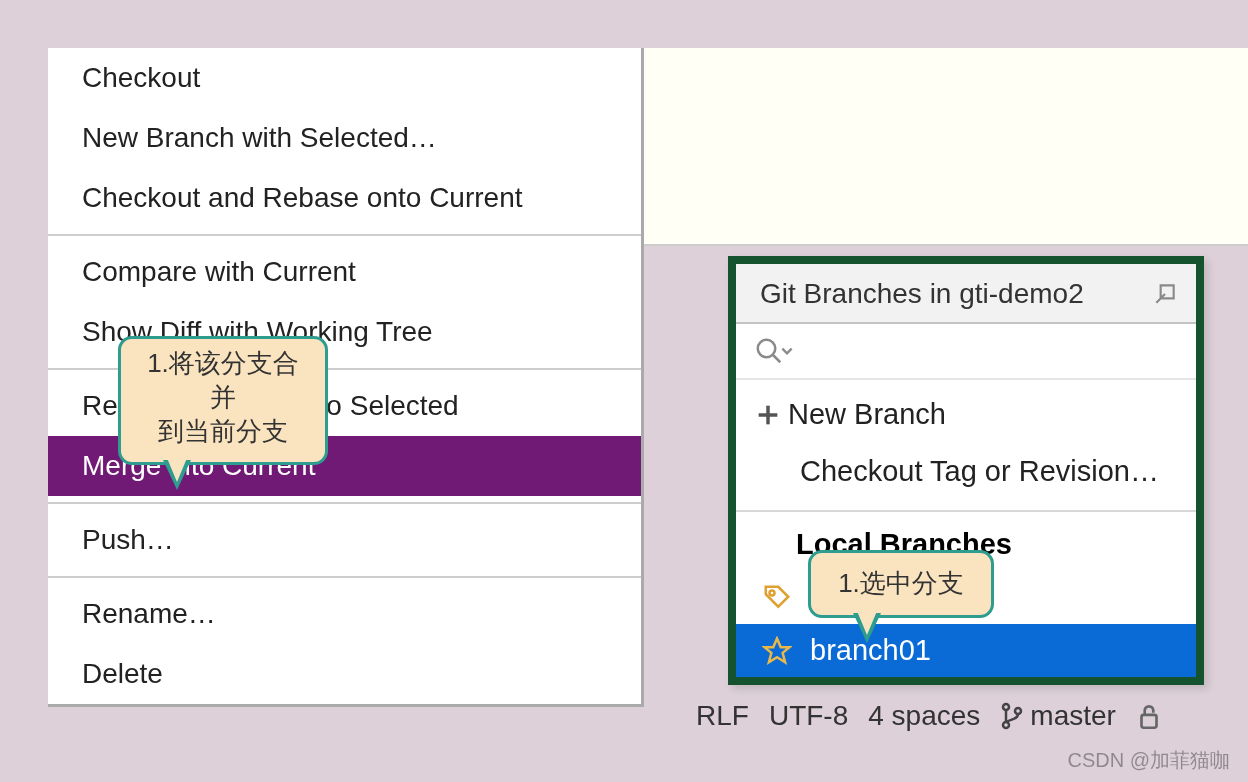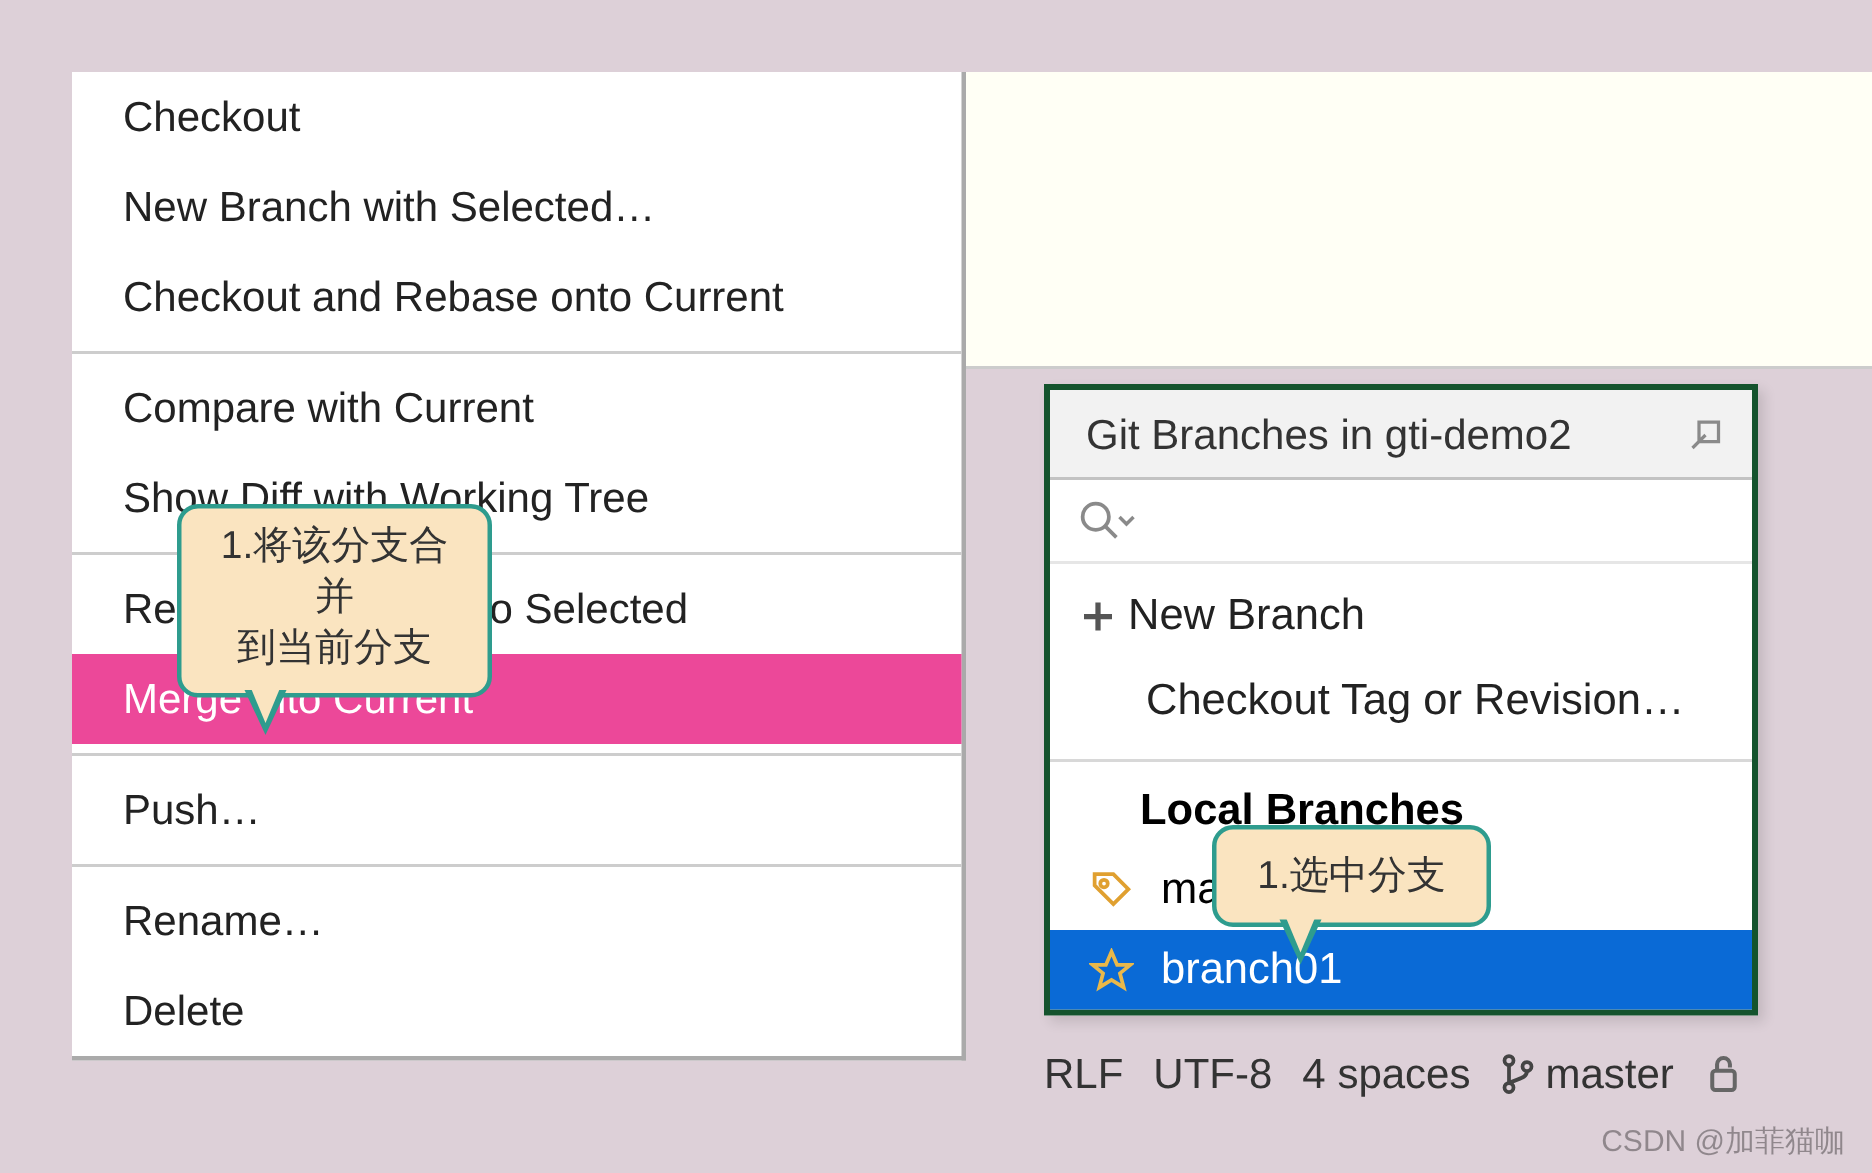--- a/index.html
+++ b/index.html
@@ -1,33 +1,33 @@
 <!DOCTYPE html>
 <html><head>
 <meta charset="utf-8">
 <style>
   * { box-sizing: border-box; margin: 0; padding: 0; }
   body { width: 1248px; height: 782px; background: #ddd0d8; font-family: Arial, sans-serif; overflow: hidden; position: relative; }
   .bg-strip { position: absolute; left: 48px; top: 48px; right: 0; height: 198px; background: #fffff5; border-bottom: 2px solid #ccc; }
   .ctx { position: absolute; left: 48px; top: 48px; width: 596px; background: #fff; border-right: 3px solid #aaa; border-bottom: 3px solid #aaa; }
   .ctx-item { padding: 14px 34px; font-size: 28px; color: #222; cursor: pointer; white-space: nowrap; }
-  .ctx-item.sel { background: #ec4899; color: #fff; }
+  .ctx-item.sel { background: #701a75; color: #fff; }
   .ctx-sep { height: 2px; background: none; border-top: 2px solid #cdcdcd; margin: 6px 0; }
-  .popup { position: absolute; left: 696px; top: 256px; width: 476px; background: #fff; border: 4px solid #14532d; box-shadow: 4px 4px 8px rgba(0,0,0,.12); }
+  .popup { position: absolute; left: 728px; top: 256px; width: 476px; background: #fff; border: 8px solid #14532d; box-shadow: 4px 4px 8px rgba(0,0,0,.12); }
   .popup-hdr { display: flex; align-items: center; justify-content: space-between; padding: 14px 18px 12px 24px; background: #f2f2f2; border-bottom: 2px solid #c3c3c3; }
   .popup-title { font-size: 28px; color: #333; }
   .popup-search { display: flex; align-items: center; padding: 12px 18px; border-bottom: 2px solid #e6e6e6; }
   .popup-body { padding: 6px 0 0 0; }
   .p-item { display: flex; align-items: center; gap: 6px; padding: 12px 0 12px 60px; font-size: 29px; color: #222; cursor: pointer; }
   .p-item.with-icon { padding-left: 18px; }
   .p-sep { height: 2px; border-top: 2px solid #d8d8d8; margin: 10px 0 6px 0; }
   .p-label { font-weight: 700; font-size: 29px; padding: 10px 0 10px 60px; }
   .branch-row { display: flex; align-items: center; gap: 18px; padding: 10px 0 10px 26px; font-size: 29px; }
   .branch-row.sel { background: #0a6ad6; color: #ffffff; }
-  .status { position: absolute; left: 696px; top: 700px; width: 476px; display: flex; align-items: center; gap: 20px; font-size: 28px; color: #333; white-space: nowrap; }
+  .status { position: absolute; left: 696px; top: 700px; width: 476px; display: flex; align-items: flex-end; gap: 20px; font-size: 28px; color: #333; white-space: nowrap; }
   .status > * { display: flex; align-items: center; gap: 6px; }
   .watermark { position: absolute; right: 18px; bottom: 8px; font-size: 20px; color: rgba(0,0,0,.35); }
   .callout { position: absolute; background: #fae4c0; border: 3px solid #2e9c8e; border-radius: 14px; padding: 8px 20px 14px 20px; font-size: 26px; color: #333; text-align: center; line-height: 1.3; }
   .callout .tail { position: absolute; width: 0; height: 0; }
   .c1 { left: 118px; top: 336px; width: 210px; }
   .c1 .tail { left: 42px; bottom: -28px; border-left: 14px solid transparent; border-right: 14px solid transparent; border-top: 30px solid #2e9c8e; }
   .c1 .tail::after { content: ""; position: absolute; left: -10px; top: -32px; border-left: 10px solid transparent; border-right: 10px solid transparent; border-top: 24px solid #fae4c0; }
   .c2 { left: 808px; top: 550px; width: 186px; padding: 14px 4px; }
   .c2 .tail { left: 42px; bottom: -28px; border-left: 14px solid transparent; border-right: 14px solid transparent; border-top: 30px solid #2e9c8e; }
   .c2 .tail::after { content: ""; position: absolute; left: -10px; top: -32px; border-left: 10px solid transparent; border-right: 10px solid transparent; border-top: 24px solid #fae4c0; }

